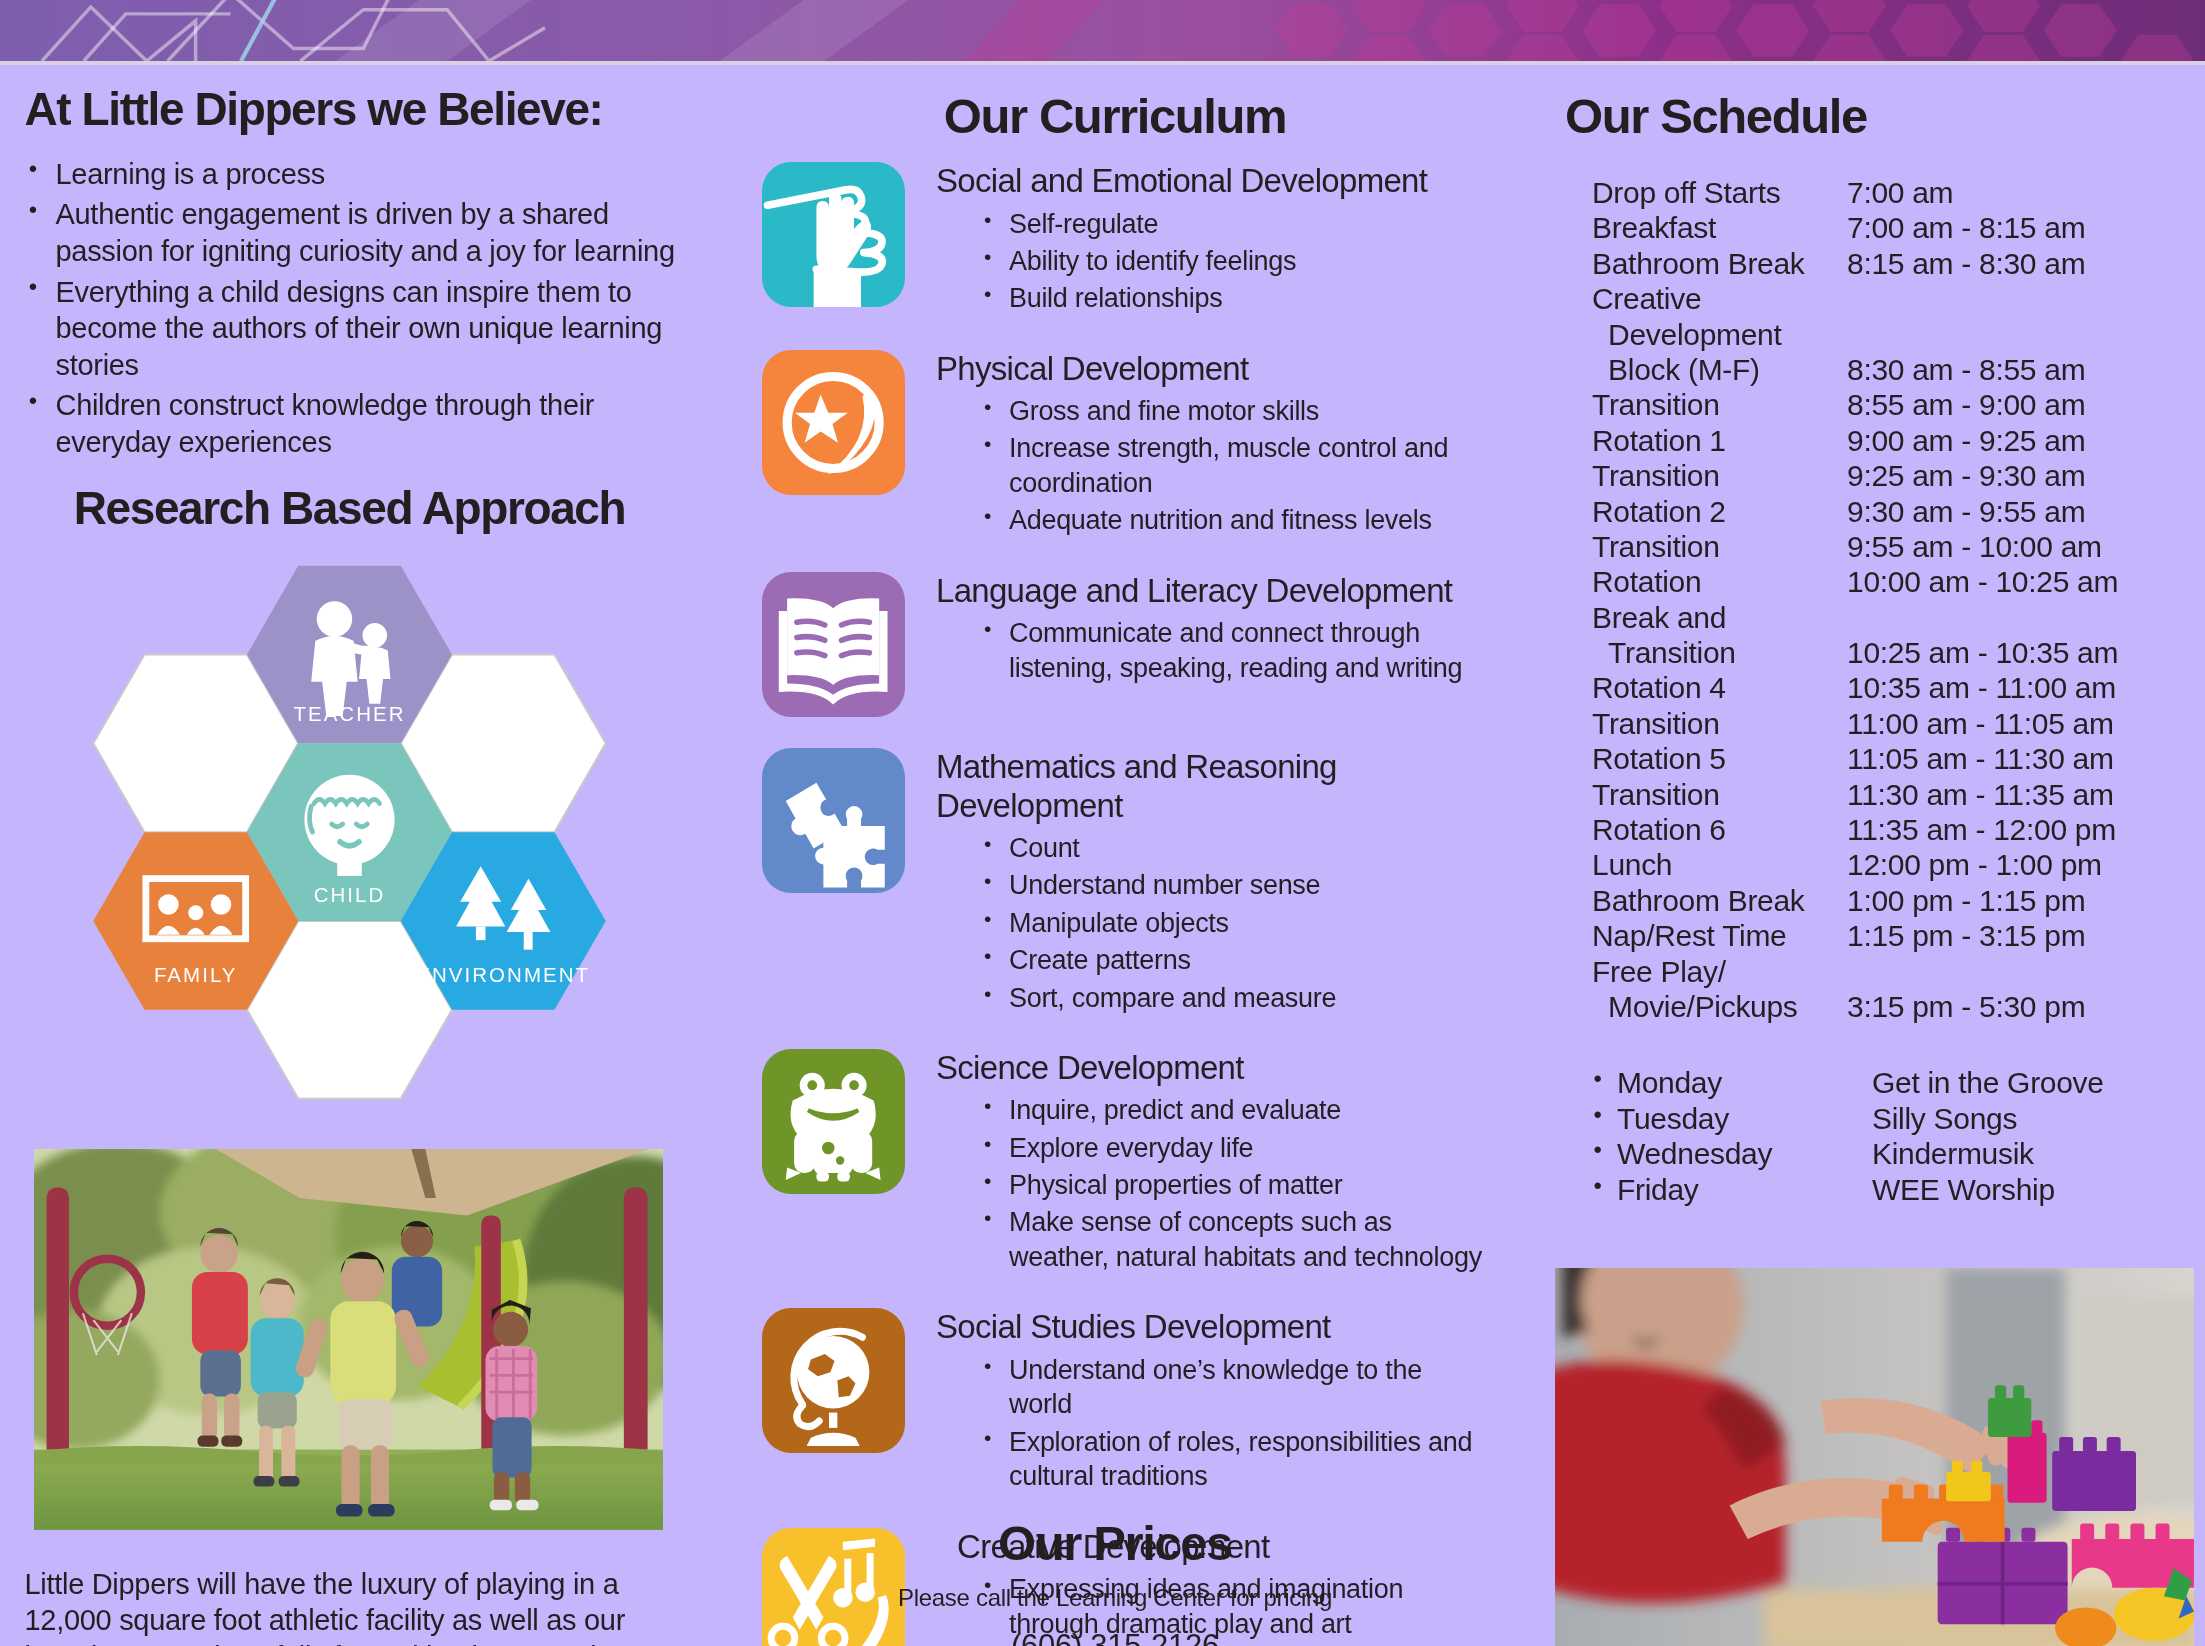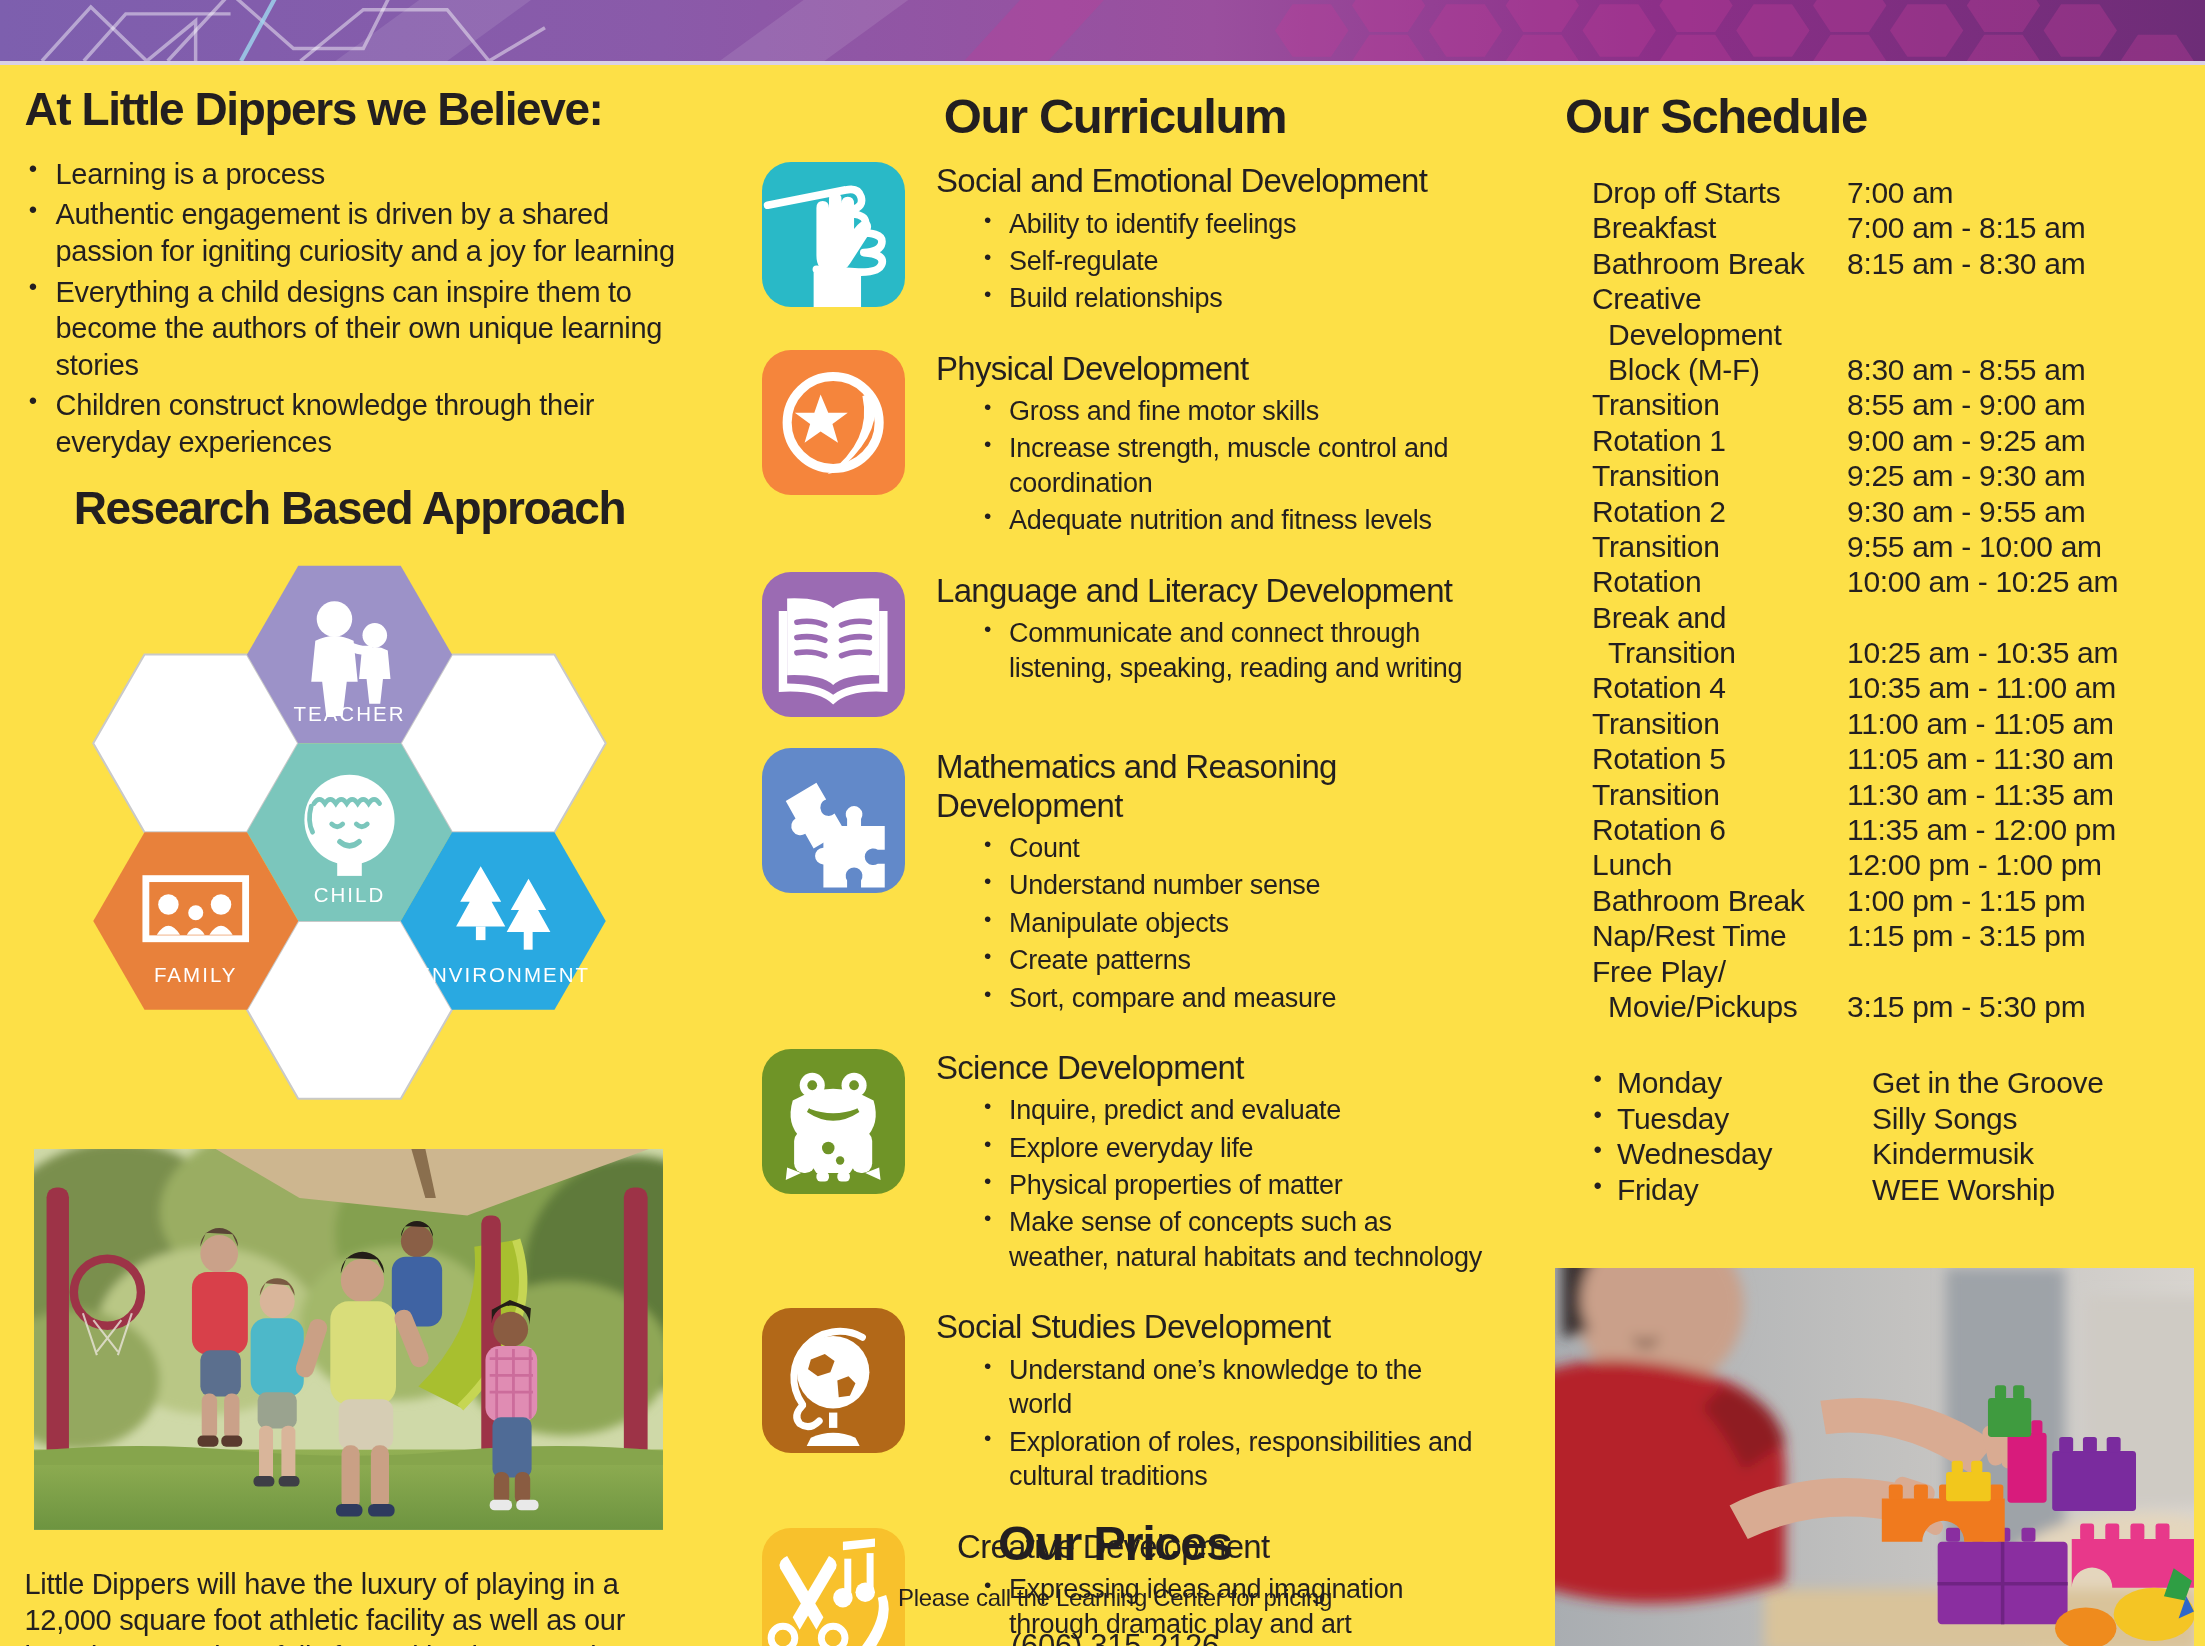--- a/index.html
+++ b/index.html
@@ -1,16 +1,16 @@
 <!DOCTYPE html>
 <html style="font-size:11.2px"><head>
 <meta charset="utf-8">
 <style>
   html,body{margin:0;padding:0;background:#fff;}
-  .page{position:relative;width:2205px;height:1647px;background:#fde047;overflow:hidden;
+  .page{position:relative;width:2205px;height:1647px;background:#c4b5fd;overflow:hidden;
         font-family:"Liberation Sans",sans-serif;color:#231f20;letter-spacing:-0.3px;}
 
   
   .banner{position:absolute;left:0;top:0;width:2205px;height:61px;
           background:linear-gradient(90deg,#7d5fae 0%,#8a5aa9 30%,#9a4f9e 55%,#8c2f88 75%,#6d2d77 100%);
           border-bottom:4.2px solid #d9d0e6;}
   .banner svg{position:absolute;left:0;top:0;width:100%;height:100%;}
 
   
   .believe{position:absolute;left:24.5px;top:82px;width:674px;}
@@ -290,22 +290,22 @@
           </g>
           <g fill="#ffffff">
             <path d="M78 100 v-34 q0 -10 9 -10 q9 0 9 10 v28 v-40 q0 -10 9 -10 q9 0 9 10 v40 v-34 q0 -10 9 -10 q9 0 9 10 v36 q14 -18 22 -10 q7 7 -6 26 l-22 34 q-6 10 -18 10 h-12 q-18 0 -18 -22 z"></path>
             <rect x="74" y="158" width="68" height="50"></rect>
           </g>
         </svg>
       </div>
       <div class="ctext">
         <h3>Social and Emotional Development</h3>
         <ul class="clist">
+            <li>Self-regulate</li>
             <li>Ability to identify feelings</li>
-            <li>Self-regulate</li>
             <li>Build relationships</li>
           </ul>
       </div>
     </div>
 
     <div class="csec">
       <div class="tile" style="background-color: rgb(245, 133, 60);">
         <svg viewBox="0 0 205 208">
           <circle cx="102" cy="104" r="66" fill="none" stroke="#ffffff" stroke-width="13"></circle>
           <polygon fill="#ffffff" points="84,64 95,90 123,90 101,106 109,133 84,117 61,133 69,106 47,90 75,90"></polygon>

